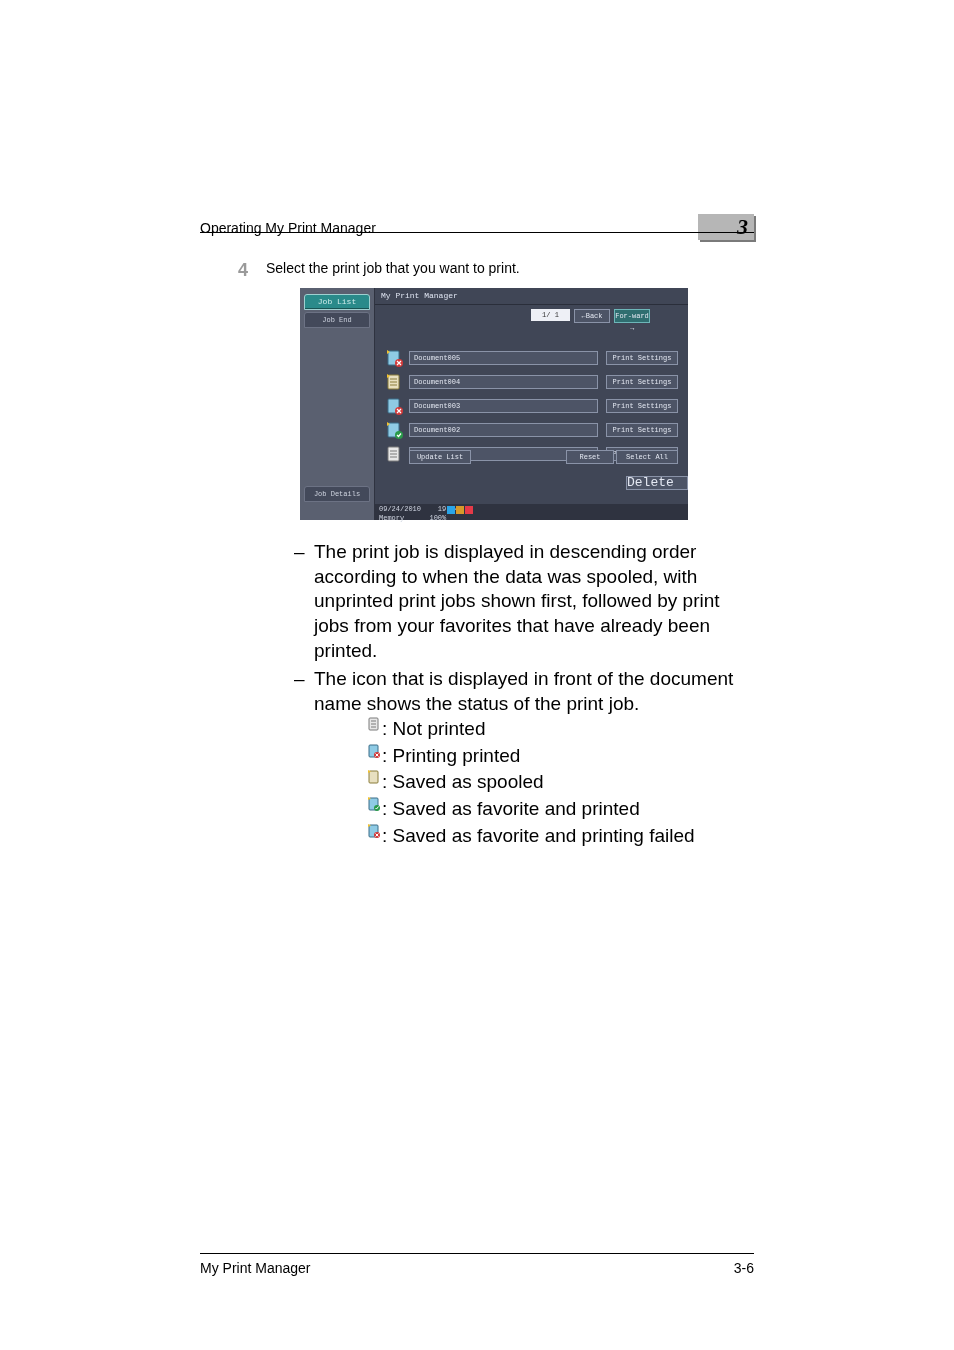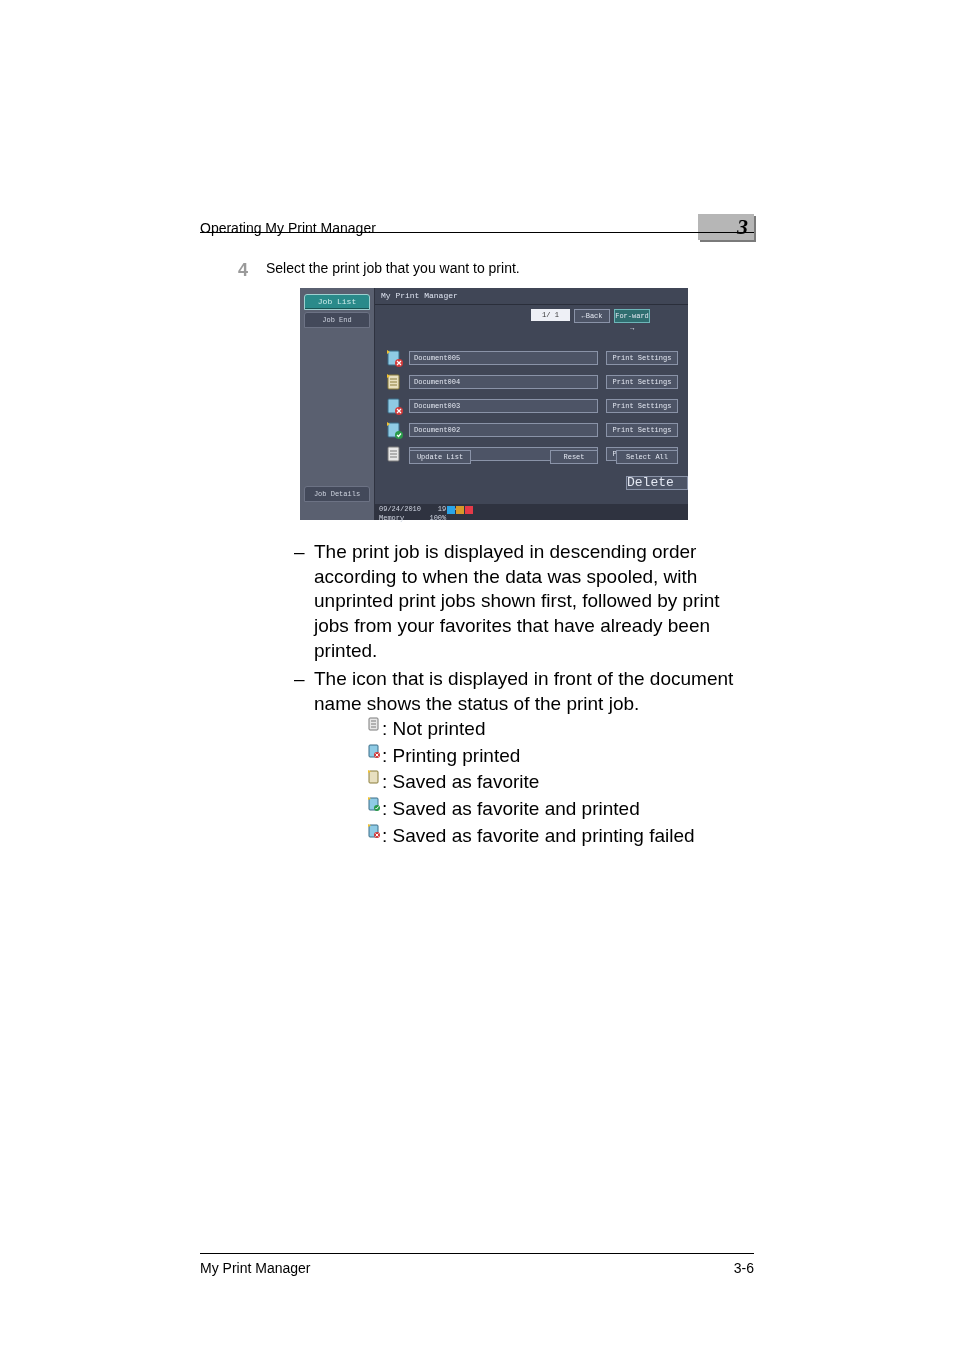--- a/index.html
+++ b/index.html
@@ -228,21 +228,21 @@
     background: #4d5466;
     border: 1px solid #8a93a8;
     color: #e4e8f2;
     font-size: 7px;
     line-height: 12px;
     text-align: center;
     position: absolute;
     top: 0;
   }
   .bb.update { left: 24px; width: 60px; }
-  .bb.reset  { right: 80px; width: 46px; }
+  .bb.reset  { right: 64px; width: 46px; }
   .bb.selall { right: 0;  width: 60px; }
   .delete-row {
     position: absolute;
     right: 0;
     top: 188px;
     width: 60px; height: 12px;
     background: #4d5466;
     border: 1px solid #8a93a8;
     color: #e4e8f2;
     font-size: 13px;
@@ -480,21 +480,21 @@
           </span>
           <span>: Printing printed</span>
         </div>
         <div class="row">
           <span class="icn">
             <svg viewBox="0 0 12 14">
                   <rect x="1" y="1" width="9" height="12" rx="1" fill="#e8e0c0" stroke="#8a7d3a"></rect>
                   <polygon points="0,0 3,1.5 0,3" fill="#f2c230"></polygon>
                 </svg>
           </span>
-          <span>: Saved as favorite</span>
+          <span>: Saved as spooled</span>
         </div>
         <div class="row">
           <span class="icn">
             <svg viewBox="0 0 12 14">
                   <rect x="1" y="1" width="9" height="12" rx="1" fill="#8fcbe5" stroke="#3a6d88"></rect>
                   <polygon points="0,0 3,1.5 0,3" fill="#f2c230"></polygon>
                   <circle cx="9" cy="11" r="3" fill="#2a9a4a"></circle>
                   <path d="M7.5 11 L8.5 12 L10.5 9.5" stroke="#fff" stroke-width="1" fill="none"></path>
                 </svg>
           </span>

